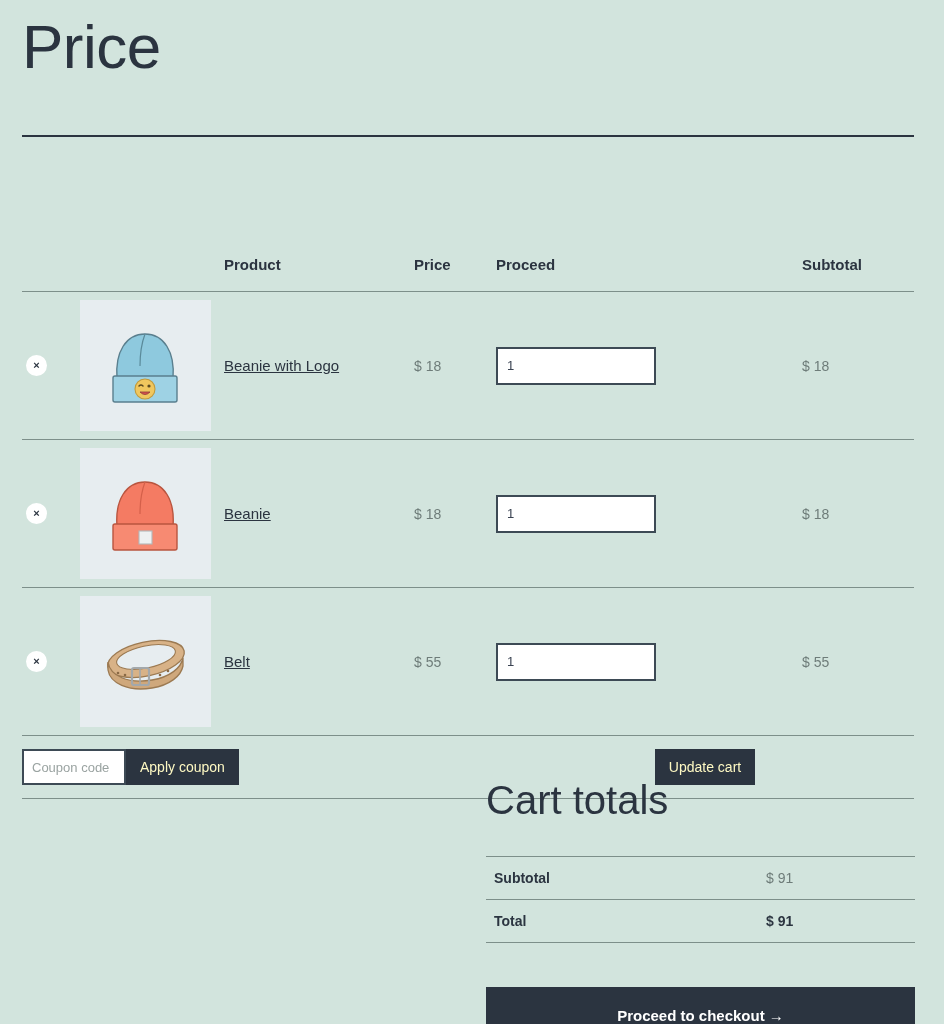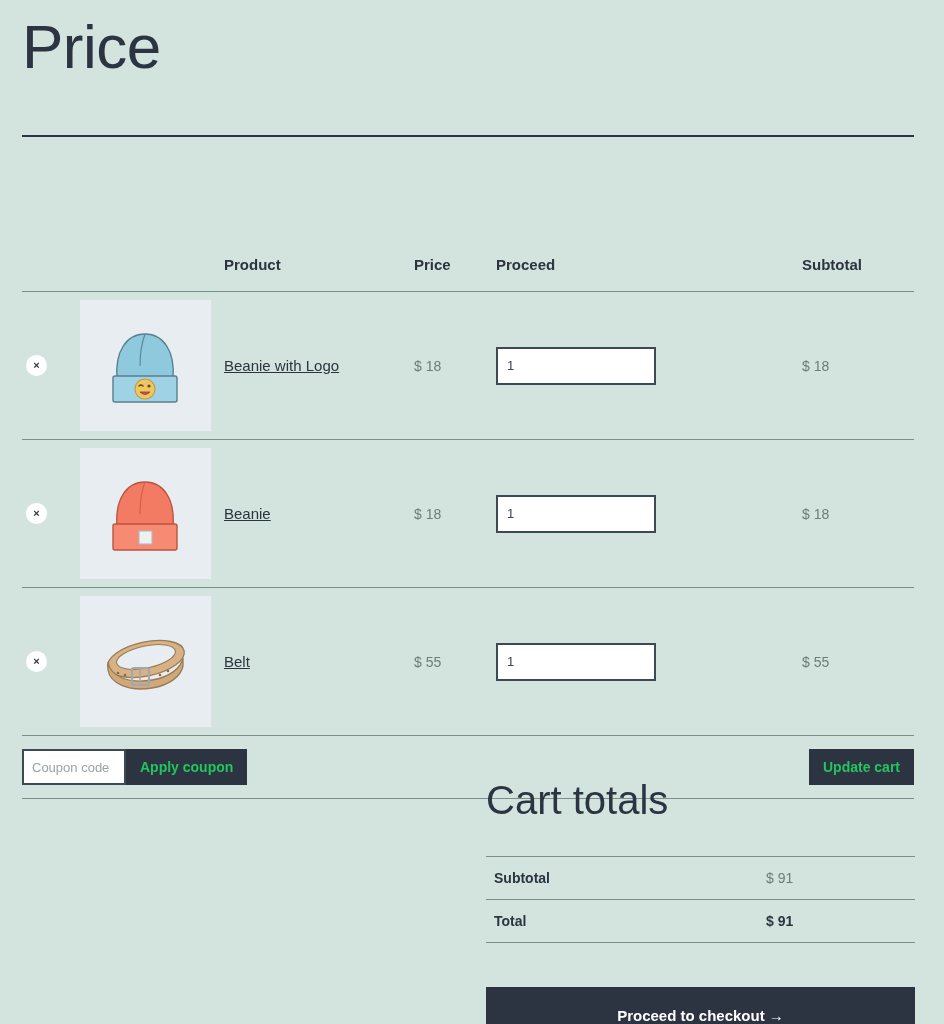--- a/index.html
+++ b/index.html
@@ -146,34 +146,34 @@
     font-size: 13px;
     color: #2b3440;
     padding: 8px 8px;
     font-family: "Liberation Sans", sans-serif;
     outline: none;
   }
   .coupon-input::placeholder { color: #9aa3a1; }
 
   .btn-dark {
     background: #2b3440;
-    color: #22c55e;
+    color: #fef9c3;
     border: none;
-    font-weight: bold;
+    font-weight: normal;
     font-size: 14px;
     font-family: "Liberation Sans", sans-serif;
     cursor: pointer;
     padding: 0 14px;
     height: 36px;
     line-height: 36px;
     white-space: nowrap;
   }
   .update-wrap {
     display: flex;
-    justify-content: flex-end;
+    justify-content: center;
   }
 
   
   .totals-block {
     position: absolute;
     left: 486px;
     top: 780px;
     width: 429px;
   }
   .totals-title {

